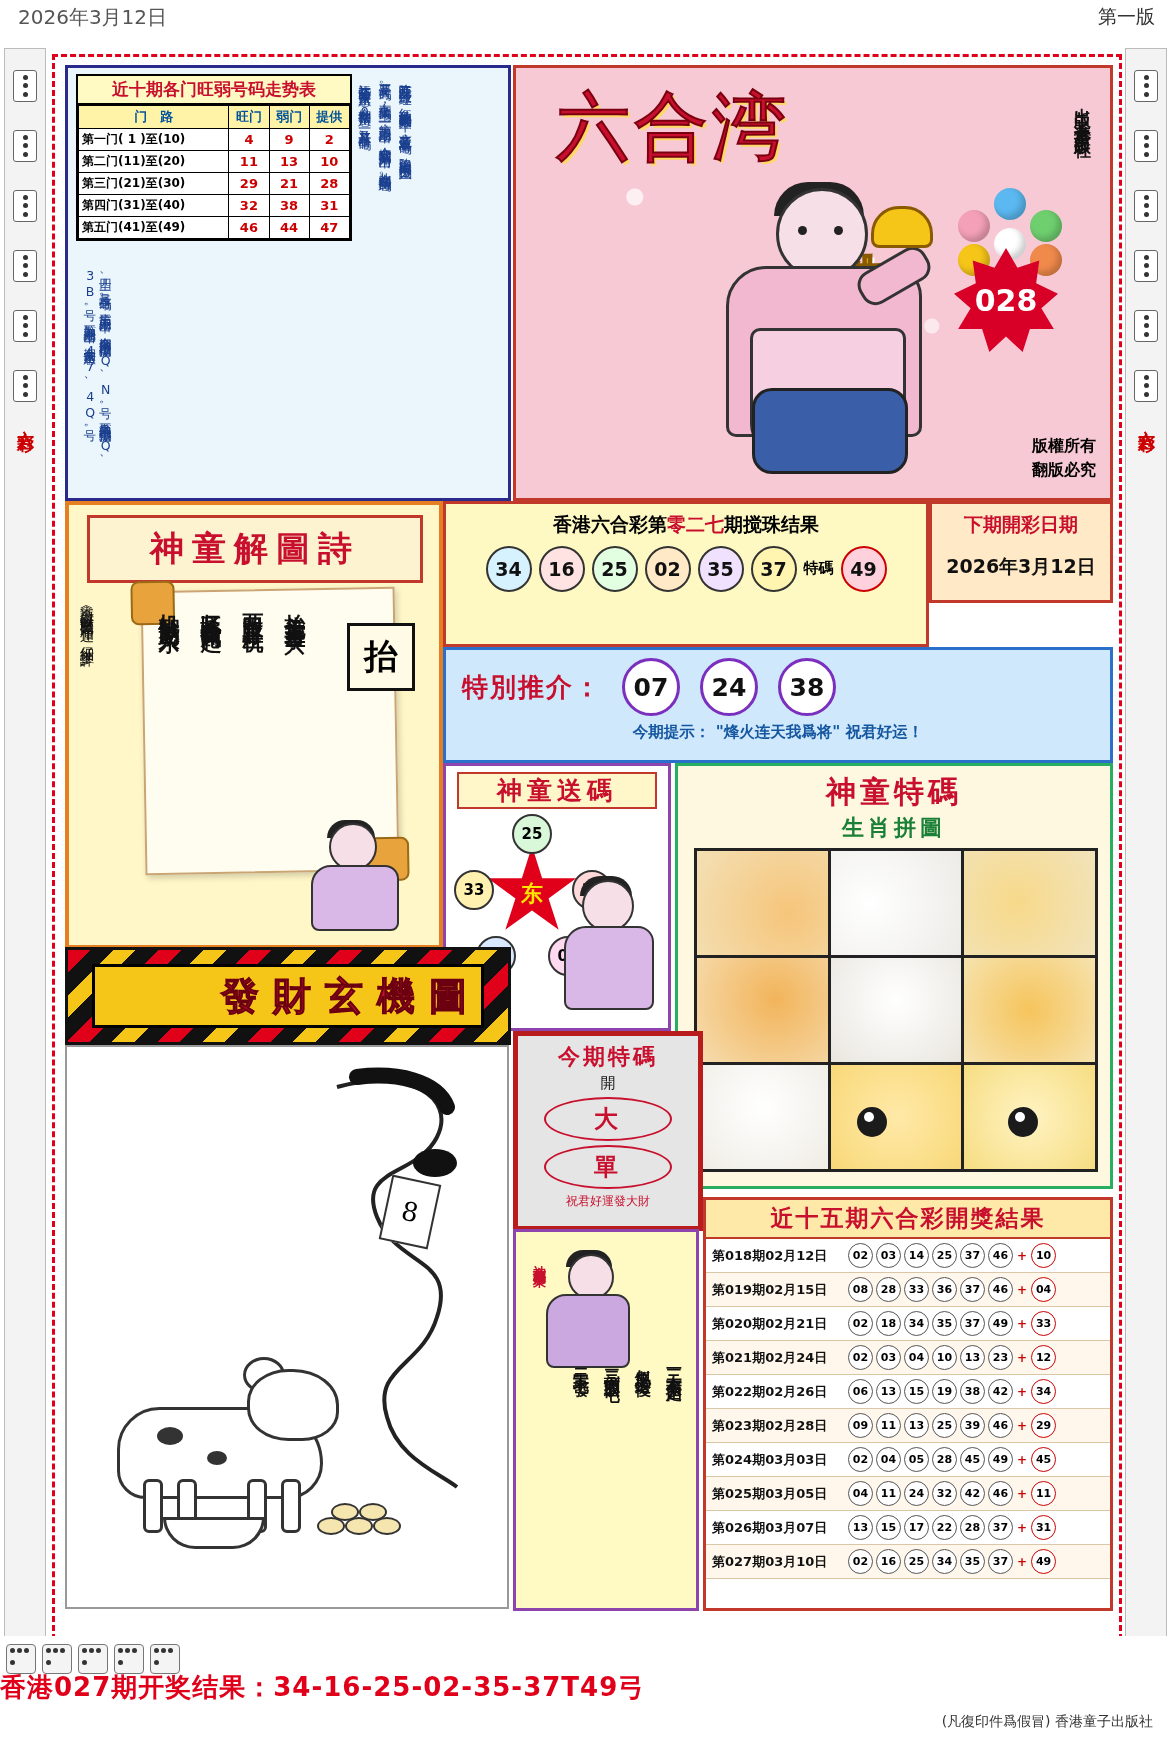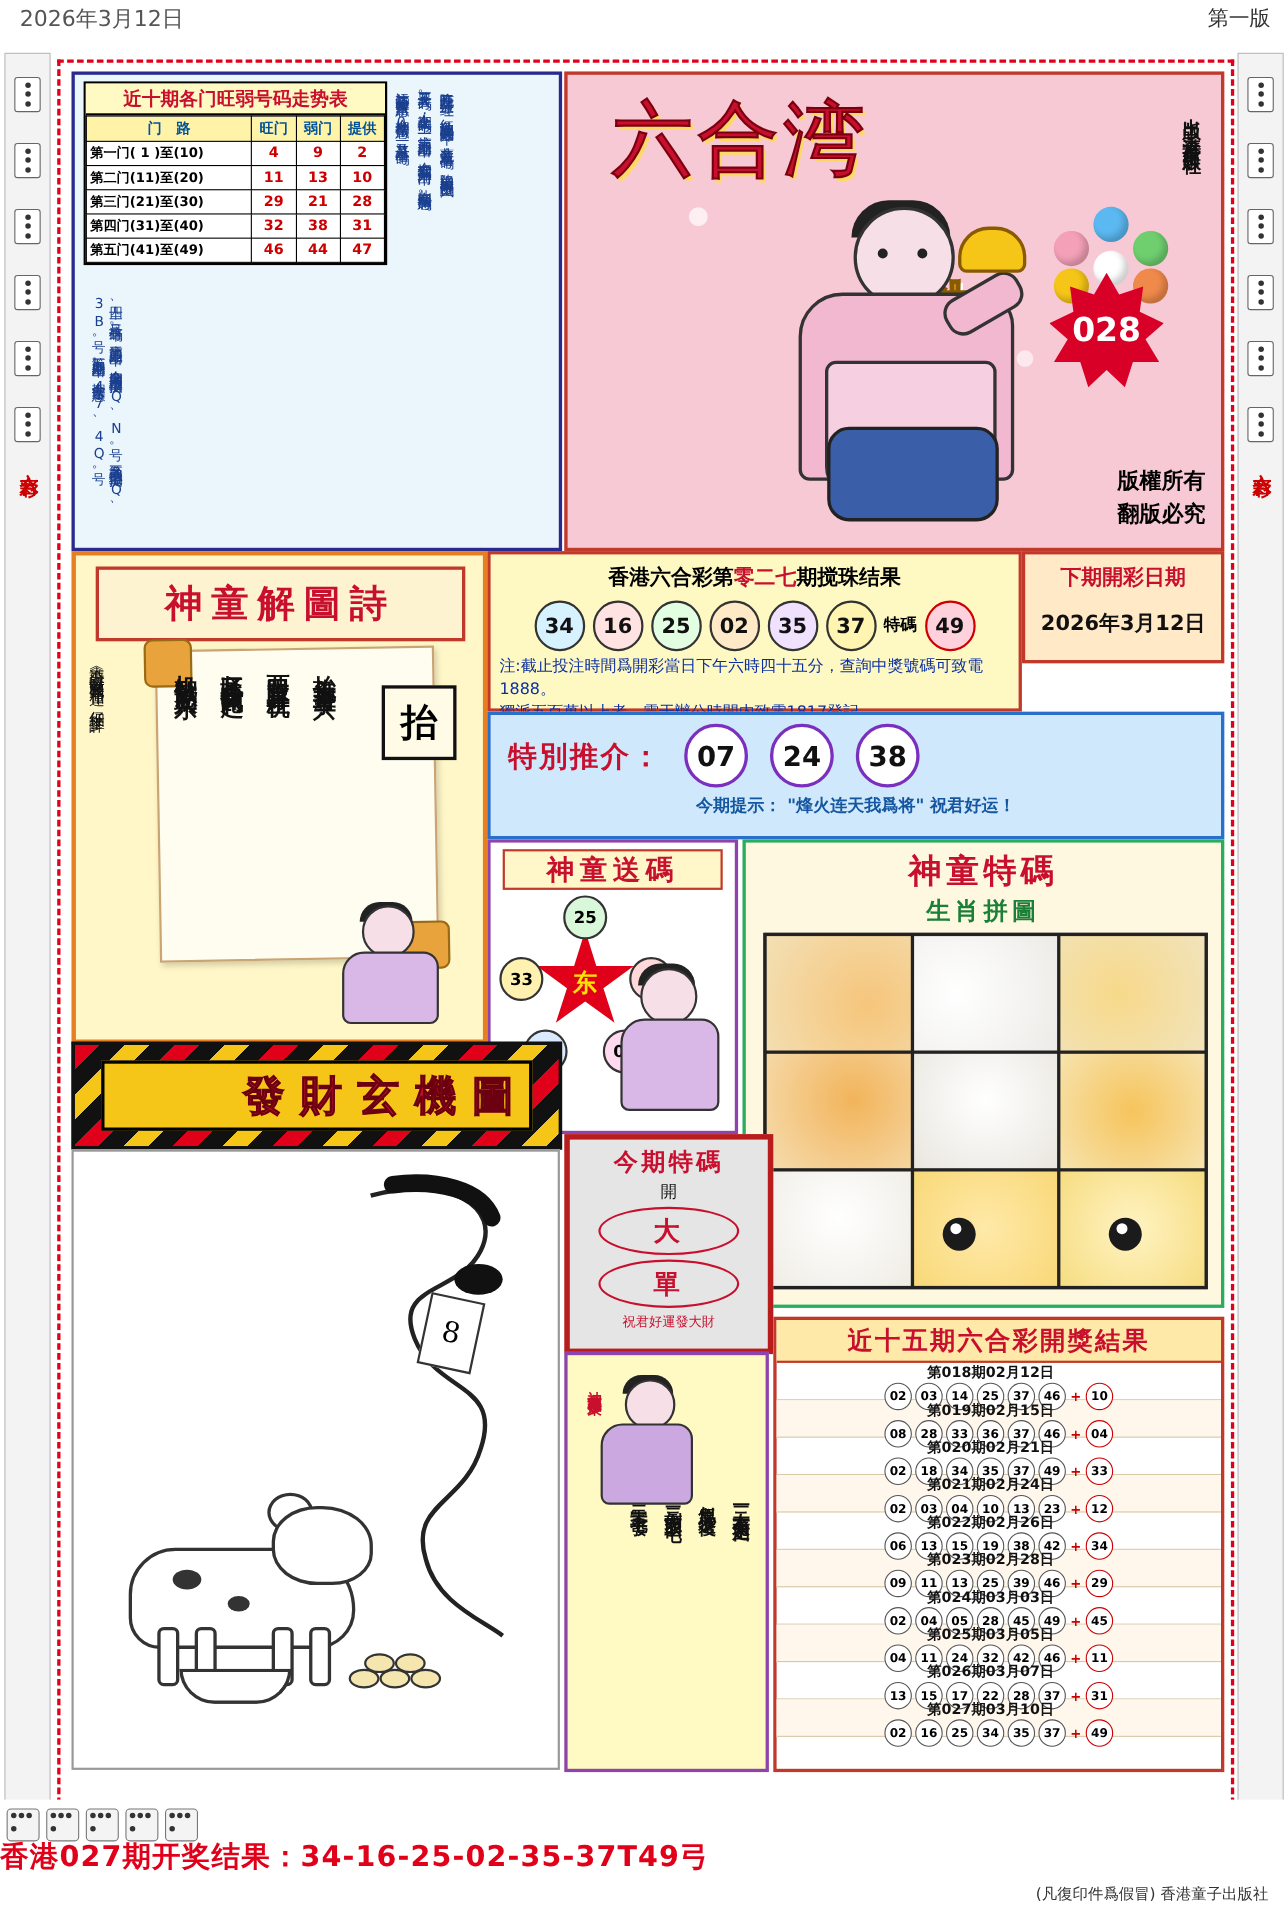--- a/index.html
+++ b/index.html
@@ -50,21 +50,21 @@
   .mast-title{position:absolute;left:40px;top:10px;width:340px;height:120px;}
   .mast-title .big{font-family:"DejaVu Serif","Liberation Serif",serif;font-size:74px;font-weight:normal;color:#c8102e;
       -webkit-text-stroke:2px #7a0010;letter-spacing:4px;text-shadow:3px 3px 0 #ffd966;}
   .mast-sub{position:absolute;left:300px;top:120px;font-family:"DejaVu Serif",serif;font-size:78px;font-weight:bold;
       color:#e8b21a;-webkit-text-stroke:2px #8a5a00;writing-mode:vertical-rl;line-height:1;text-shadow:3px 3px 0 #fff;}
   .pub{position:absolute;right:14px;top:26px;writing-mode:vertical-rl;font-size:17px;color:#111;letter-spacing:3px;line-height:1.6;font-weight:bold;}
   .issue{position:absolute;right:52px;top:180px;width:104px;height:104px;}
   .issue .star{position:absolute;inset:0;background:#d80027;
      clip-path:polygon(50% 0%,61% 19%,82% 12%,79% 34%,100% 44%,84% 58%,96% 78%,73% 78%,66% 100%,50% 85%,34% 100%,27% 78%,4% 78%,16% 58%,0% 44%,21% 34%,18% 12%,39% 19%);}
   .issue span{position:absolute;inset:0;display:flex;align-items:center;justify-content:center;color:#fff;font-weight:bold;font-size:30px;}
-  .copyr{position:absolute;right:14px;bottom:16px;font-size:20px;font-weight:bold;color:#000;text-align:center;line-height:1.5;}
+  .copyr{position:absolute;right:14px;bottom:16px;font-size:16px;font-weight:bold;color:#000;text-align:center;line-height:1.5;}
   .balls-deco{position:absolute;right:30px;top:120px;width:130px;height:100px;}
   .balls-deco i{position:absolute;width:32px;height:32px;border-radius:50%;box-shadow:inset -4px -4px 6px rgba(0,0,0,.2);}
   .boy{position:absolute;left:150px;top:110px;width:300px;height:310px;}
   .boy .head{position:absolute;left:110px;top:10px;width:86px;height:86px;border-radius:50%;background:#f7dfe8;border:3px solid #333;}
   .boy .hair{position:absolute;left:108px;top:4px;width:90px;height:34px;background:#222;border-radius:45px 45px 0 0;}
   .boy .eye{position:absolute;width:9px;height:9px;border-radius:50%;background:#222;top:48px;}
   .boy .body{position:absolute;left:60px;top:88px;width:190px;height:165px;background:#f2b8cf;border:3px solid #333;border-radius:40px 30px 10px 10px;}
   .boy .robe{position:absolute;left:84px;top:150px;width:150px;height:120px;background:#f6cfe0;border:3px solid #333;border-radius:10px 10px 30px 30px;}
   .boy .pants{position:absolute;left:86px;top:210px;width:150px;height:80px;background:#3a5fa8;border:3px solid #222;border-radius:20px;}
   .boy .arm{position:absolute;left:190px;top:80px;width:70px;height:30px;background:#f2b8cf;border:3px solid #333;border-radius:15px;transform:rotate(-30deg);}
@@ -184,21 +184,21 @@
   .ypoem-boy{position:absolute;left:18px;top:16px;width:104px;height:120px;}
   .ypoem-boy .h{position:absolute;left:34px;top:6px;width:42px;height:42px;border-radius:50%;background:#f7dfe8;border:2px solid #333;}
   .ypoem-boy .hr{position:absolute;left:32px;top:2px;width:46px;height:17px;background:#222;border-radius:23px 23px 0 0;}
   .ypoem-boy .b{position:absolute;left:12px;top:46px;width:80px;height:70px;background:#cba8e0;border:2px solid #333;border-radius:20px 14px 8px 8px;}
   .ypoem-ban{position:absolute;left:14px;top:22px;writing-mode:vertical-rl;text-orientation:upright;font-size:13px;color:#c8102e;font-weight:bold;letter-spacing:2px;}
 
   
   .panel-hist{position:absolute;left:648px;top:1140px;width:404px;height:408px;border:3px solid #c0392b;background:#fff;}
   .hist-title{background:#ffe9a8;border-bottom:2px solid #c0392b;text-align:center;font-size:23px;font-weight:bold;color:#c8102e;
      letter-spacing:2px;padding:3px 0;font-family:"DejaVu Serif",serif;}
-  .hist-row{display:flex;align-items:center;height:33px;border-bottom:1px solid #d9c7a8;font-size:13.5px;flex-direction:column;}
+  .hist-row{display:flex;align-items:center;height:33px;border-bottom:1px solid #d9c7a8;font-size:13.5px;}
   .hist-row:nth-child(odd){background:#fff7ec;}
   .hist-row .date{width:136px;padding-left:6px;font-weight:bold;color:#111;white-space:nowrap;font-size:13px;}
   .hist-row .nums{flex:1;display:flex;gap:3px;align-items:center;}
   .hn{width:23px;height:23px;border-radius:50%;border:1px solid #555;display:flex;align-items:center;justify-content:center;
      font-size:11px;font-weight:bold;background:#fff;}
   .plus{font-size:12px;font-weight:bold;color:#c00;margin:0 1px;}
   .hn.sp{border:1px solid #c00;}
 
   
   .bottom{position:absolute;left:0;top:1636px;width:1171px;height:101px;background:#fff;}
@@ -447,24 +447,20 @@
       <div class="balls">
         <div class="ball" style="background:#d6f2ff;">34</div>
         <div class="ball" style="background:#ffe2e2;">16</div>
         <div class="ball" style="background:#e2ffe2;">25</div>
         <div class="ball" style="background:#ffe9c7;">02</div>
         <div class="ball" style="background:#f0e2ff;">35</div>
         <div class="ball" style="background:#fff4b0;">37</div>
         <div class="sp-label"><span>特碼</span></div>
         <div class="ball" style="background:#ffd1dc;border-color:#c00;">49</div>
       </div>
-      <div class="res-note">
-        <div>注:截止投注時間爲開彩當日下午六時四十五分，查詢中獎號碼可致電1888。</div>
-        <div>獨派五百萬以上者，需于辦公時間内致電1817登記。</div>
-      </div>
     </div>
 
     <div class="panel-next">
       <div class="t">下期開彩日期</div>
       <div class="d">2026年3月12日</div>
     </div>
 
     <div class="panel-tj">
       <div class="tj-row">
         <div class="tj-label">特別推介：</div>

